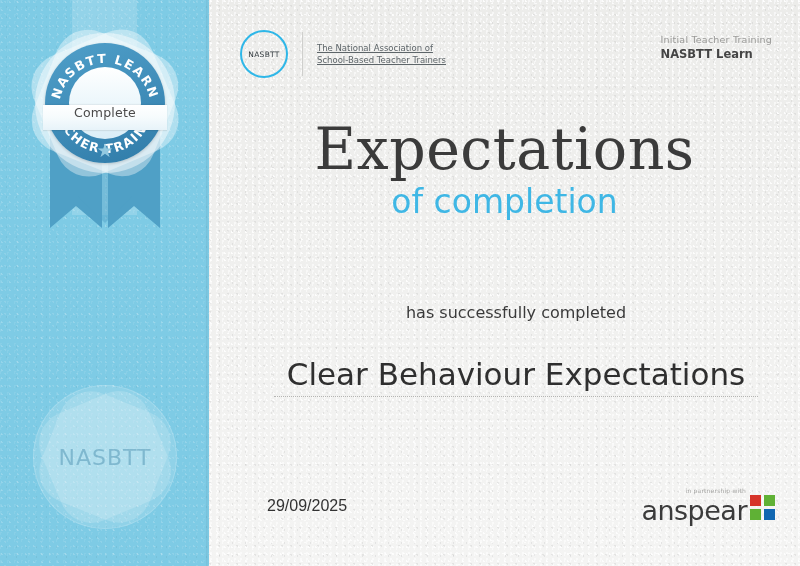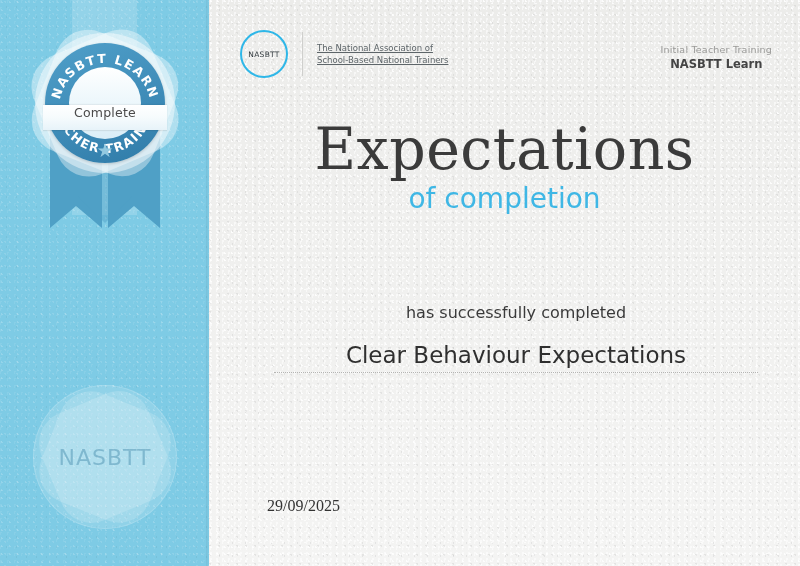--- a/index.html
+++ b/index.html
@@ -235,22 +235,22 @@
     font-size: 8.5px;
     line-height: 12px;
     color: #5d6569;
     font-family: "DejaVu Sans", sans-serif;
     text-decoration: underline;
   }
 
   .header-right {
     position: absolute;
     right: 28px;
-    top: 44px;
-    text-align: center;
+    top: 34px;
+    text-align: left;
   }
   .header-right .line1 {
     font-size: 9.5px;
     color: #9a9a98;
     letter-spacing: .2px;
   }
   .header-right .line2 {
     font-size: 11.5px;
     color: #444444;
     font-weight: bold;
@@ -270,21 +270,21 @@
     color: #3b3b3b;
     letter-spacing: .5px;
   }
   .subtitle {
     position: absolute;
     left: 209px;
     right: 0;
     top: 182px;
     text-align: center;
     font-family: "DejaVu Sans", sans-serif;
-    font-size: 28px;
+    font-size: 33px;
     color: #3fb7e5;
   }
 
   
   .field {
     position: absolute;
     left: 274px;
     width: 484px;
     text-align: center;
   }
@@ -298,34 +298,34 @@
     color: #2f2f2f;
     font-family: "DejaVu Sans", sans-serif;
   }
   .middle-text {
     top: 303px;
     font-size: 16px;
     color: #3a3a3a;
     font-family: "DejaVu Sans", sans-serif;
   }
   .course {
-    top: 342px;
-    font-size: 23px;
+    top: 356px;
+    font-size: 31px;
     color: #2f2f2f;
     font-family: "DejaVu Sans", sans-serif;
   }
 
   
   .date {
     position: absolute;
     left: 267px;
     top: 497px;
     font-size: 16px;
     color: #333333;
-    font-family: Liberation Serif, serif;
+    font-family: Liberation Sans, sans-serif;
   }
   .partner {
     position: absolute;
     right: 24px;
     top: 487px;
     text-align: right;
   }
   .partner-label {
     font-size: 6px;
     color: #a6a6a4;
@@ -410,31 +410,43 @@
     <div class="band-edge"></div>
   </div>
 
   <div class="header-logo">
     <div class="logo-circle">
       <span>NASBTT</span>
     </div>
     <div class="logo-divider"></div>
     <div class="logo-words">
       <div>The National Association of</div>
-      <div>School-Based National Trainers</div>
+      <div>School-Based Teacher Trainers</div>
     </div>
   </div>
 
   <div class="header-right">
     <div class="line1">Initial Teacher Training</div>
     <div class="line2">NASBTT Learn</div>
   </div>
 
   <div class="title">Expectations</div>
   <div class="subtitle">of completion</div>
 
   <div class="field middle-text">has successfully completed</div>
   <div class="field course field-line">Clear Behaviour Expectations</div>
 
   <div class="date">29/09/2025</div>
 
+  <div class="partner">
+    <div class="partner-label">in partnership with</div>
+    <div class="partner-row">
+      <div class="anspear-word">anspear</div>
+      <div class="anspear-mark">
+        <i class="q1"></i>
+        <i class="q2"></i>
+        <i class="q3"></i>
+        <i class="q4"></i>
+      </div>
+    </div>
+  </div>
 
 </div>
 
 </body></html>

